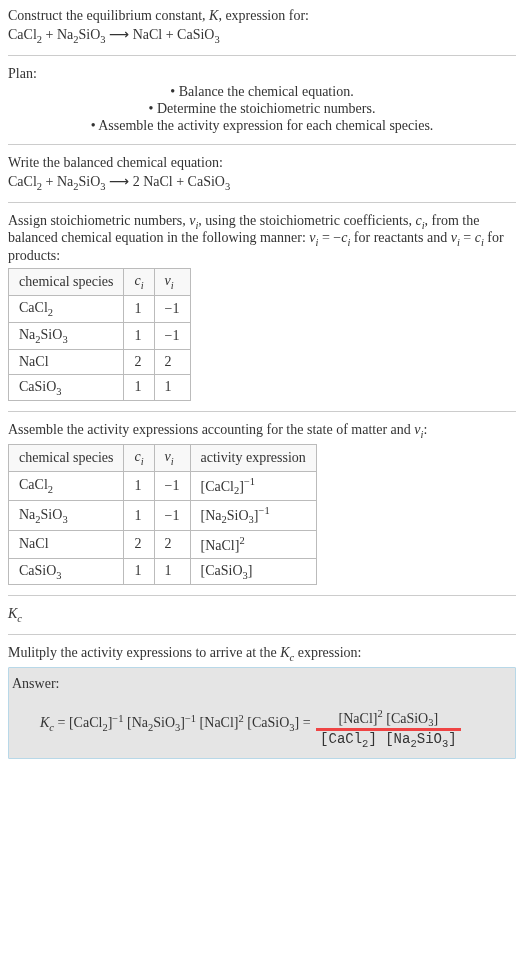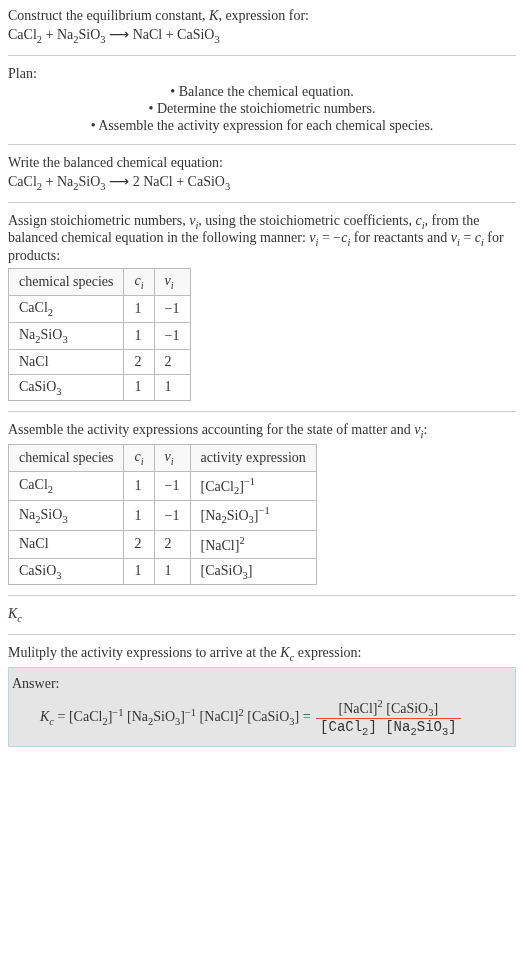--- a/index.html
+++ b/index.html
@@ -56,22 +56,23 @@
       margin-bottom: 6px;
     }
     .frac {
       display: inline-block;
       vertical-align: middle;
       text-align: center;
       margin: 0 2px;
     }
     .frac .num {
       display: block;
-      border-bottom: 1px solid #ef4444;
+      border-bottom: 3px solid #ef4444;
       padding: 0 4px;
+      margin-top: 10px;
     }
     .frac .den {
       display: block;
       padding: 0 4px;
       font-family: Liberation Mono, monospace;
     }
     sub { font-size: 0.75em; }
     sup { font-size: 0.75em; }
     .ital { font-style: italic; }
     .indent { padding-left: 28px; }

